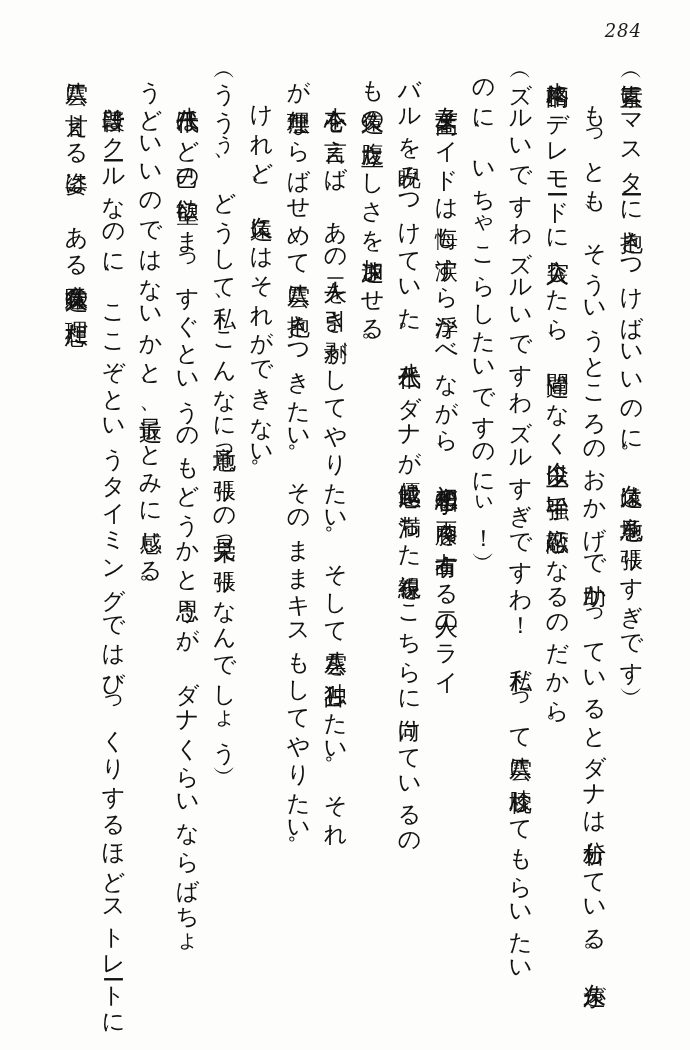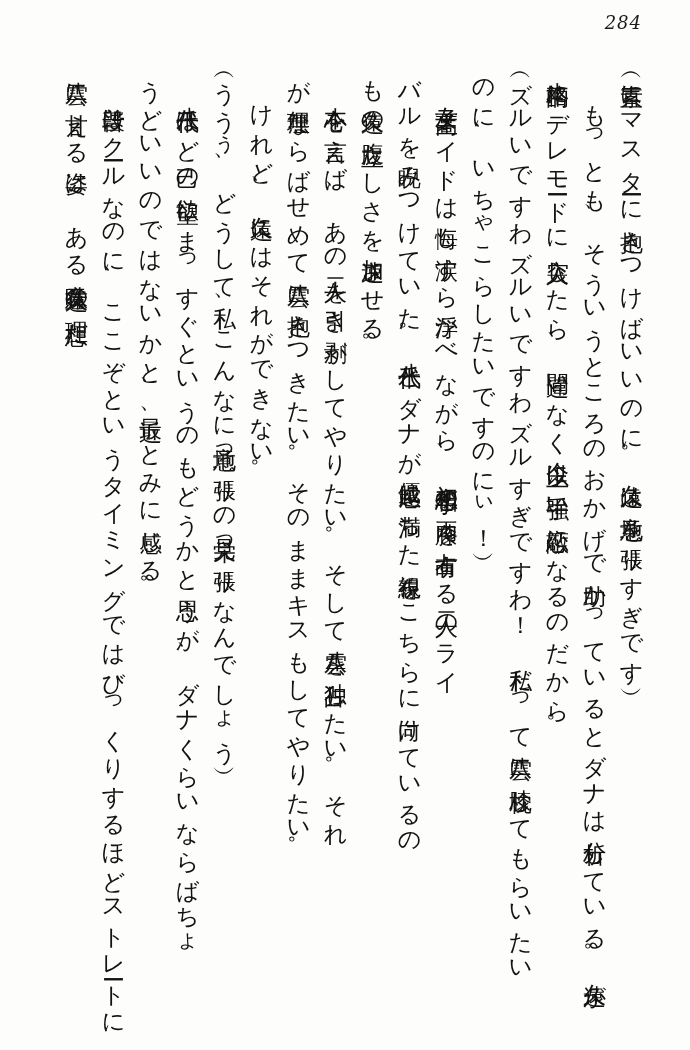--- a/index.html
+++ b/index.html
@@ -12,21 +12,21 @@
   }
   .page {
     position: relative;
     width: 690px;
     height: 1050px;
     background: #fdfdfb;
     overflow: hidden;
   }
   .page-number {
     position: absolute;
-    top: 12px;
+    top: 20px;
     right: 48px;
     font-size: 18px;
     font-style: italic;
     letter-spacing: 1px;
     color: #1c1c1c;
   }
   .text-block {
     position: absolute;
     top: 64px;
     right: 40px;

